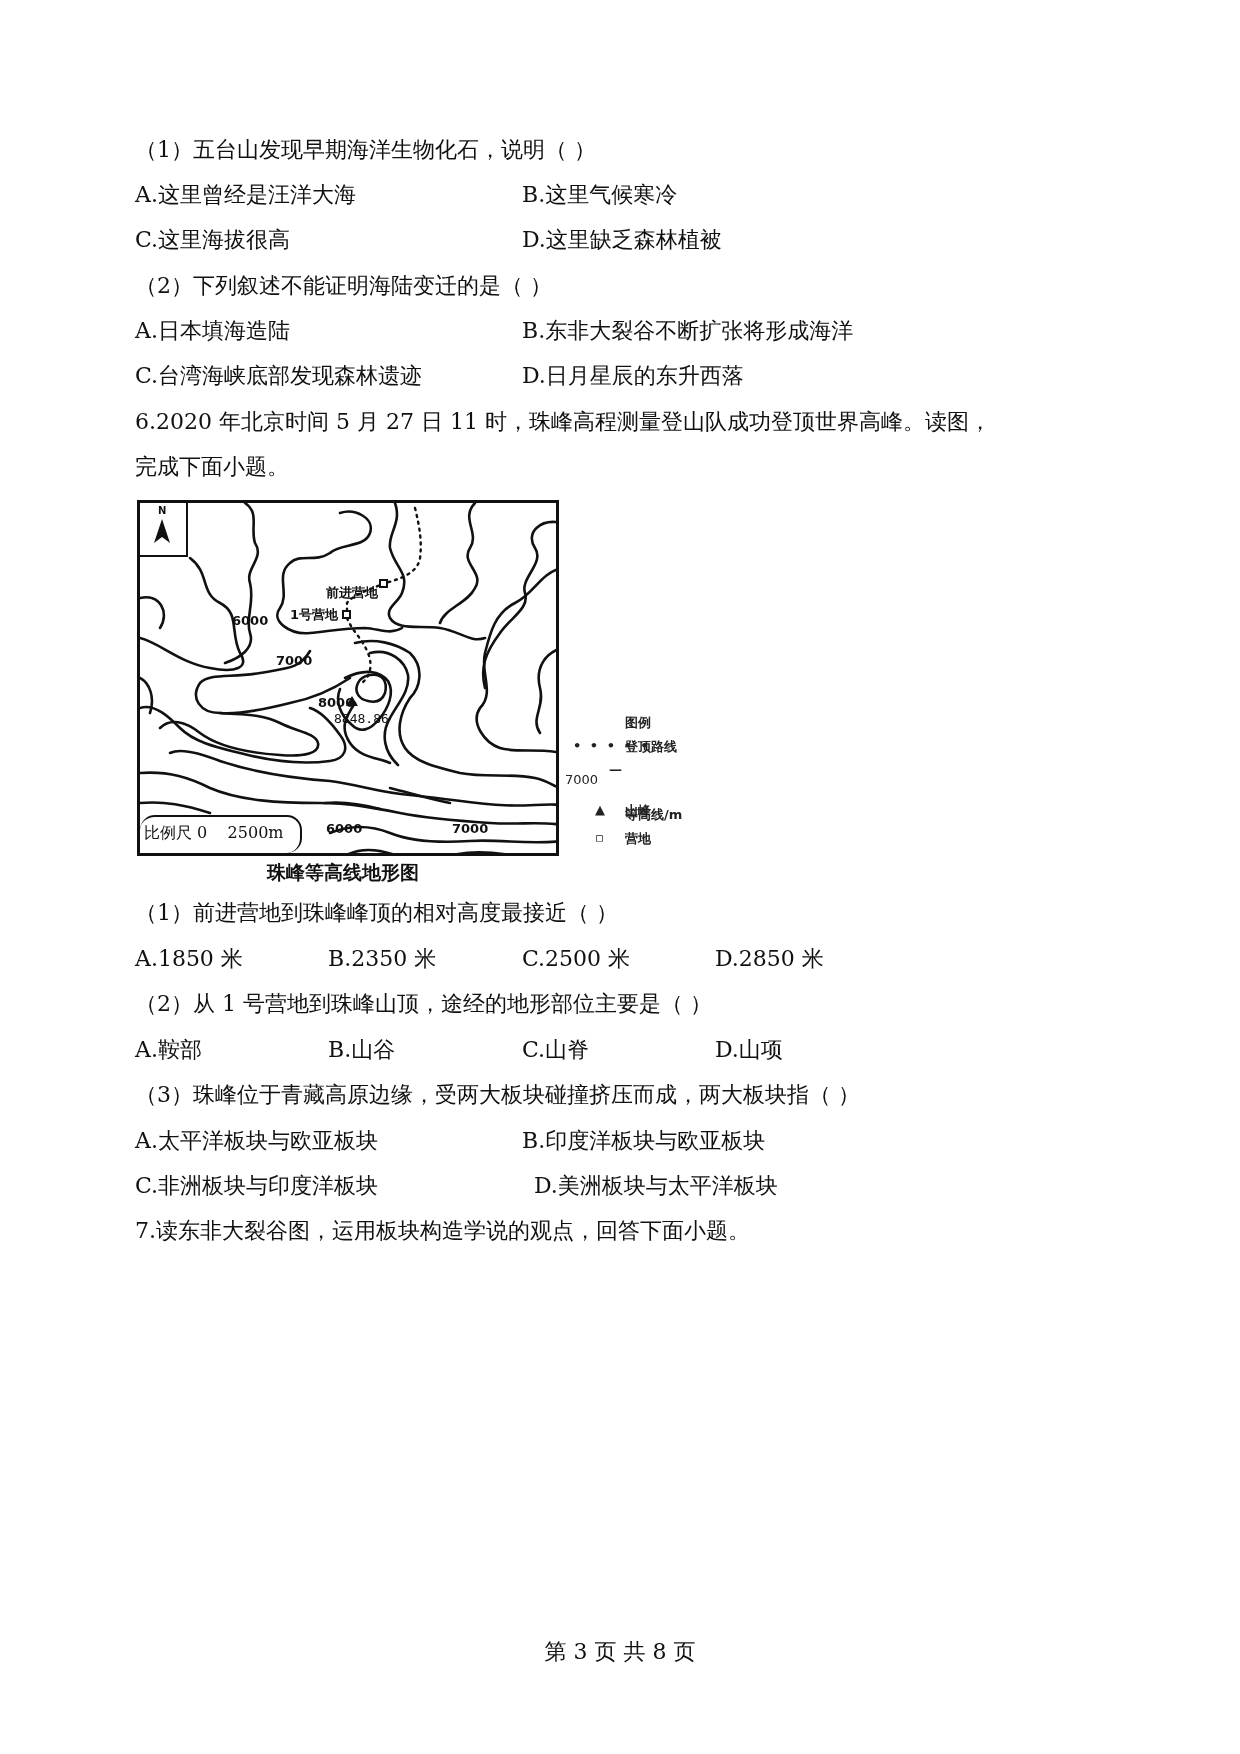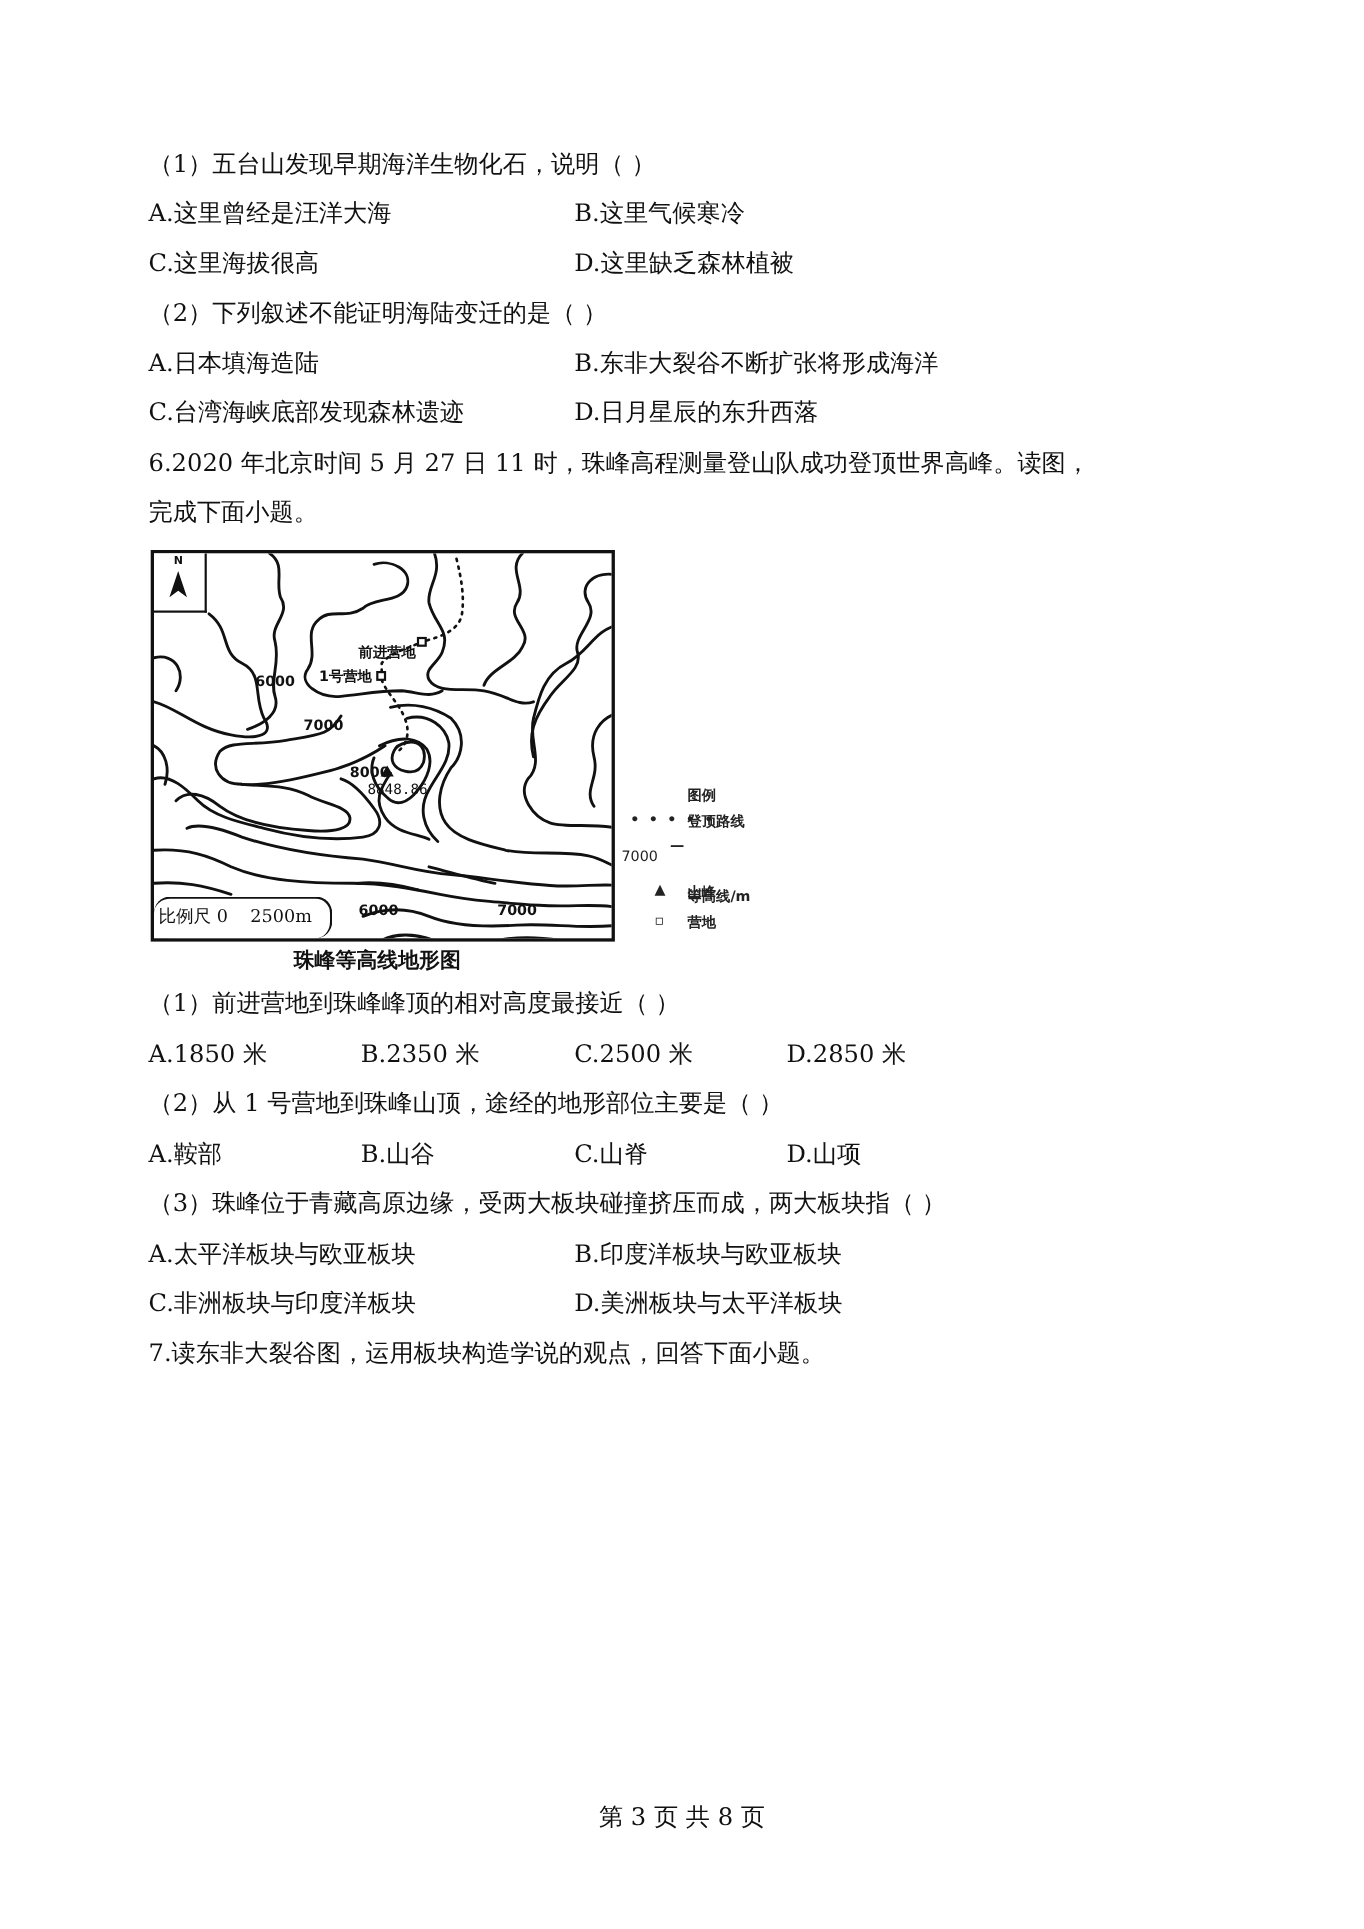--- a/index.html
+++ b/index.html
@@ -144,17 +144,17 @@
 <div class="line" style="left:135px; top:989px;">（2）从 1 号营地到珠峰山顶，途经的地形部位主要是（    ）</div>
 <div class="opt" style="left:135px; top:1035px;">A.鞍部</div>
 <div class="opt" style="left:328px; top:1035px;">B.山谷</div>
 <div class="opt" style="left:522px; top:1035px;">C.山脊</div>
 <div class="opt" style="left:715px; top:1035px;">D.山项</div>
 
 <div class="line" style="left:135px; top:1080px;">（3）珠峰位于青藏高原边缘，受两大板块碰撞挤压而成，两大板块指（    ）</div>
 <div class="opt" style="left:135px; top:1126px;">A.太平洋板块与欧亚板块</div>
 <div class="opt" style="left:522px; top:1126px;">B.印度洋板块与欧亚板块</div>
 <div class="opt" style="left:135px; top:1171px;">C.非洲板块与印度洋板块</div>
-<div class="opt" style="left:522px; top:1171px;">D.美洲板块与太平洋板块</div>
+<div class="opt" style="left:534px; top:1171px;">D.美洲板块与太平洋板块</div>
 
 <div class="line" style="left:135px; top:1216px;">7.读东非大裂谷图，运用板块构造学说的观点，回答下面小题。</div>
 
 <div class="footer">第 3 页 共 8 页</div>
 
 </body></html>

